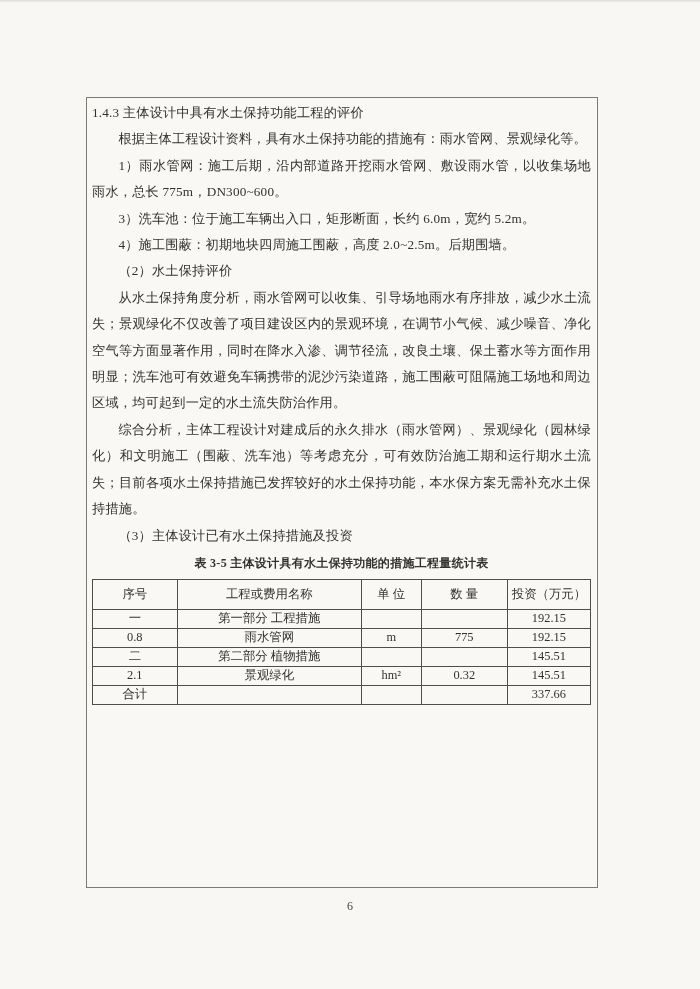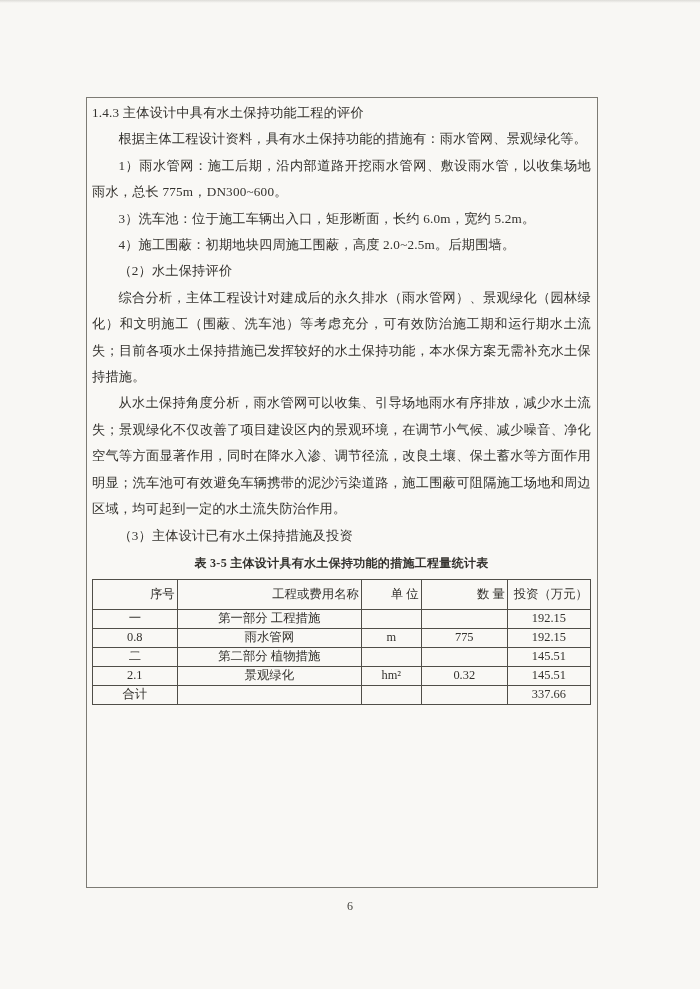--- a/index.html
+++ b/index.html
@@ -48,21 +48,21 @@
   }
   table.measures th, table.measures td {
     border:1px solid #504e48;
     text-align:center;
     vertical-align:middle;
     font-weight:normal;
     padding:0 2px;
     overflow:hidden;
     white-space:nowrap;
   }
-  table.measures th { height:30px;text-align:right; }
+  table.measures th { height:30px; }
   table.measures td { height:19px; }
   .col-seq   { width:17%; }
   .col-name  { width:37%; }
   .col-unit  { width:12%; }
   .col-qty   { width:17.3%; }
   .col-cost  { width:16.7%; }
   .page-number {
     position:absolute;
     top:898px; left:0;
     width:700px;
@@ -79,22 +79,22 @@
 
 <div class="frame">
   <div class="content">
 
     <p class="para heading">1.4.3 主体设计中具有水土保持功能工程的评价</p>
     <p class="para">根据主体工程设计资料，具有水土保持功能的措施有：雨水管网、景观绿化等。</p>
     <p class="para">1）雨水管网：施工后期，沿内部道路开挖雨水管网、敷设雨水管，以收集场地 雨水，总长 775m，DN300~600。</p>
     <p class="para">3）洗车池：位于施工车辆出入口，矩形断面，长约 6.0m，宽约 5.2m。</p>
     <p class="para">4）施工围蔽：初期地块四周施工围蔽，高度 2.0~2.5m。后期围墙。</p>
     <p class="para">（2）水土保持评价</p>
+    <p class="para">从水土保持角度分析，雨水管网可以收集、引导场地雨水有序排放，减少水土流失；景观绿化不仅改善了项目建设区内的景观环境，在调节小气候、减少噪音、净化空气等方面显著作用，同时在降水入渗、调节径流，改良土壤、保土蓄水等方面作用明显；洗车池可有效避免车辆携带的泥沙污染道路，施工围蔽可阻隔施工场地和周边区域，均可起到一定的水土流失防治作用。</p>
     <p class="para">综合分析，主体工程设计对建成后的永久排水（雨水管网）、景观绿化（园林绿化）和文明施工（围蔽、洗车池）等考虑充分，可有效防治施工期和运行期水土流失；目前各项水土保持措施已发挥较好的水土保持功能，本水保方案无需补充水土保持措施。</p>
-    <p class="para">从水土保持角度分析，雨水管网可以收集、引导场地雨水有序排放，减少水土流失；景观绿化不仅改善了项目建设区内的景观环境，在调节小气候、减少噪音、净化空气等方面显著作用，同时在降水入渗、调节径流，改良土壤、保土蓄水等方面作用明显；洗车池可有效避免车辆携带的泥沙污染道路，施工围蔽可阻隔施工场地和周边区域，均可起到一定的水土流失防治作用。</p>
     <p class="para">（3）主体设计已有水土保持措施及投资</p>
 
     <p class="table-title">表 3-5 主体设计具有水土保持功能的措施工程量统计表</p>
 
     <table class="measures">
       <colgroup>
         <col class="col-seq">
           <col class="col-name">
           <col class="col-unit">
           <col class="col-qty">

